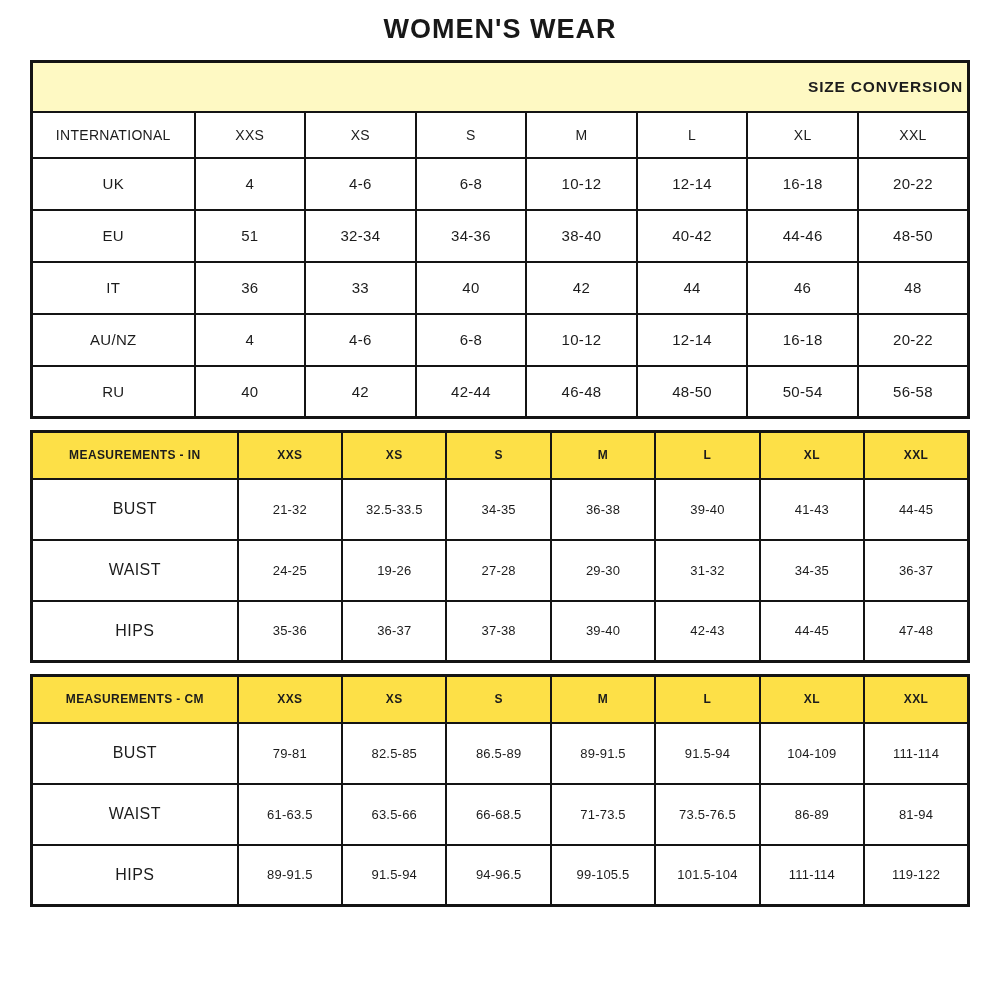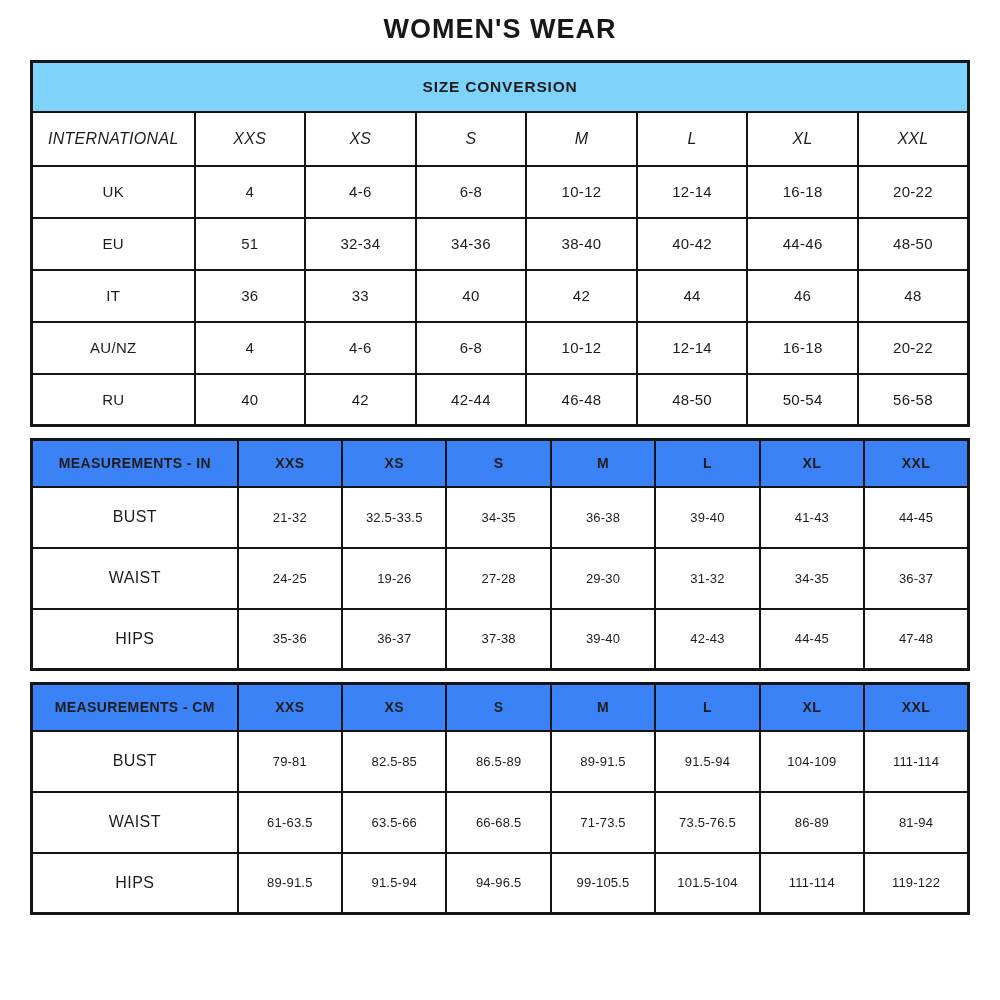--- a/index.html
+++ b/index.html
@@ -36,33 +36,34 @@
     border: 2px solid #141414;
     text-align: center;
     vertical-align: middle;
     padding: 2px 4px;
     background: #ffffff;
   }
   
   .conv td { height: 52px; font-size: 15px; letter-spacing: 0.3px; }
   .conv td.table-title-cell {
     height: 50px;
-    background: #7dd3fc;
+    background: #fef9c3;
     font-weight: bold;
     font-size: 15.5px;
     letter-spacing: 0.8px;
-  }
-  .conv tr.conv-head-row td { height: 54px; font-size: 16px; font-style: italic; }
+    text-align: right;
+  }
+  .conv tr.conv-head-row td { height: 46px; font-size: 14px; }
   
   .meas td { height: 61px; font-size: 13px; letter-spacing: 0.2px; }
   .meas tr.head-gray td {
     height: 47px;
-    background: #3b82f6;
+    background: #fde047;
     font-weight: bold;
-    font-size: 14px;
+    font-size: 12px;
     letter-spacing: 0.4px;
   }
   .meas td.row-label { font-size: 16px; letter-spacing: 0.4px; }
   
   col.col-label-conv { width: 17.4%; }
   col.col-size-conv  { width: 11.8%; }
   col.col-label-meas { width: 22%; }
   col.col-size-meas  { width: 11.142%; }
 </style>
 </head>

